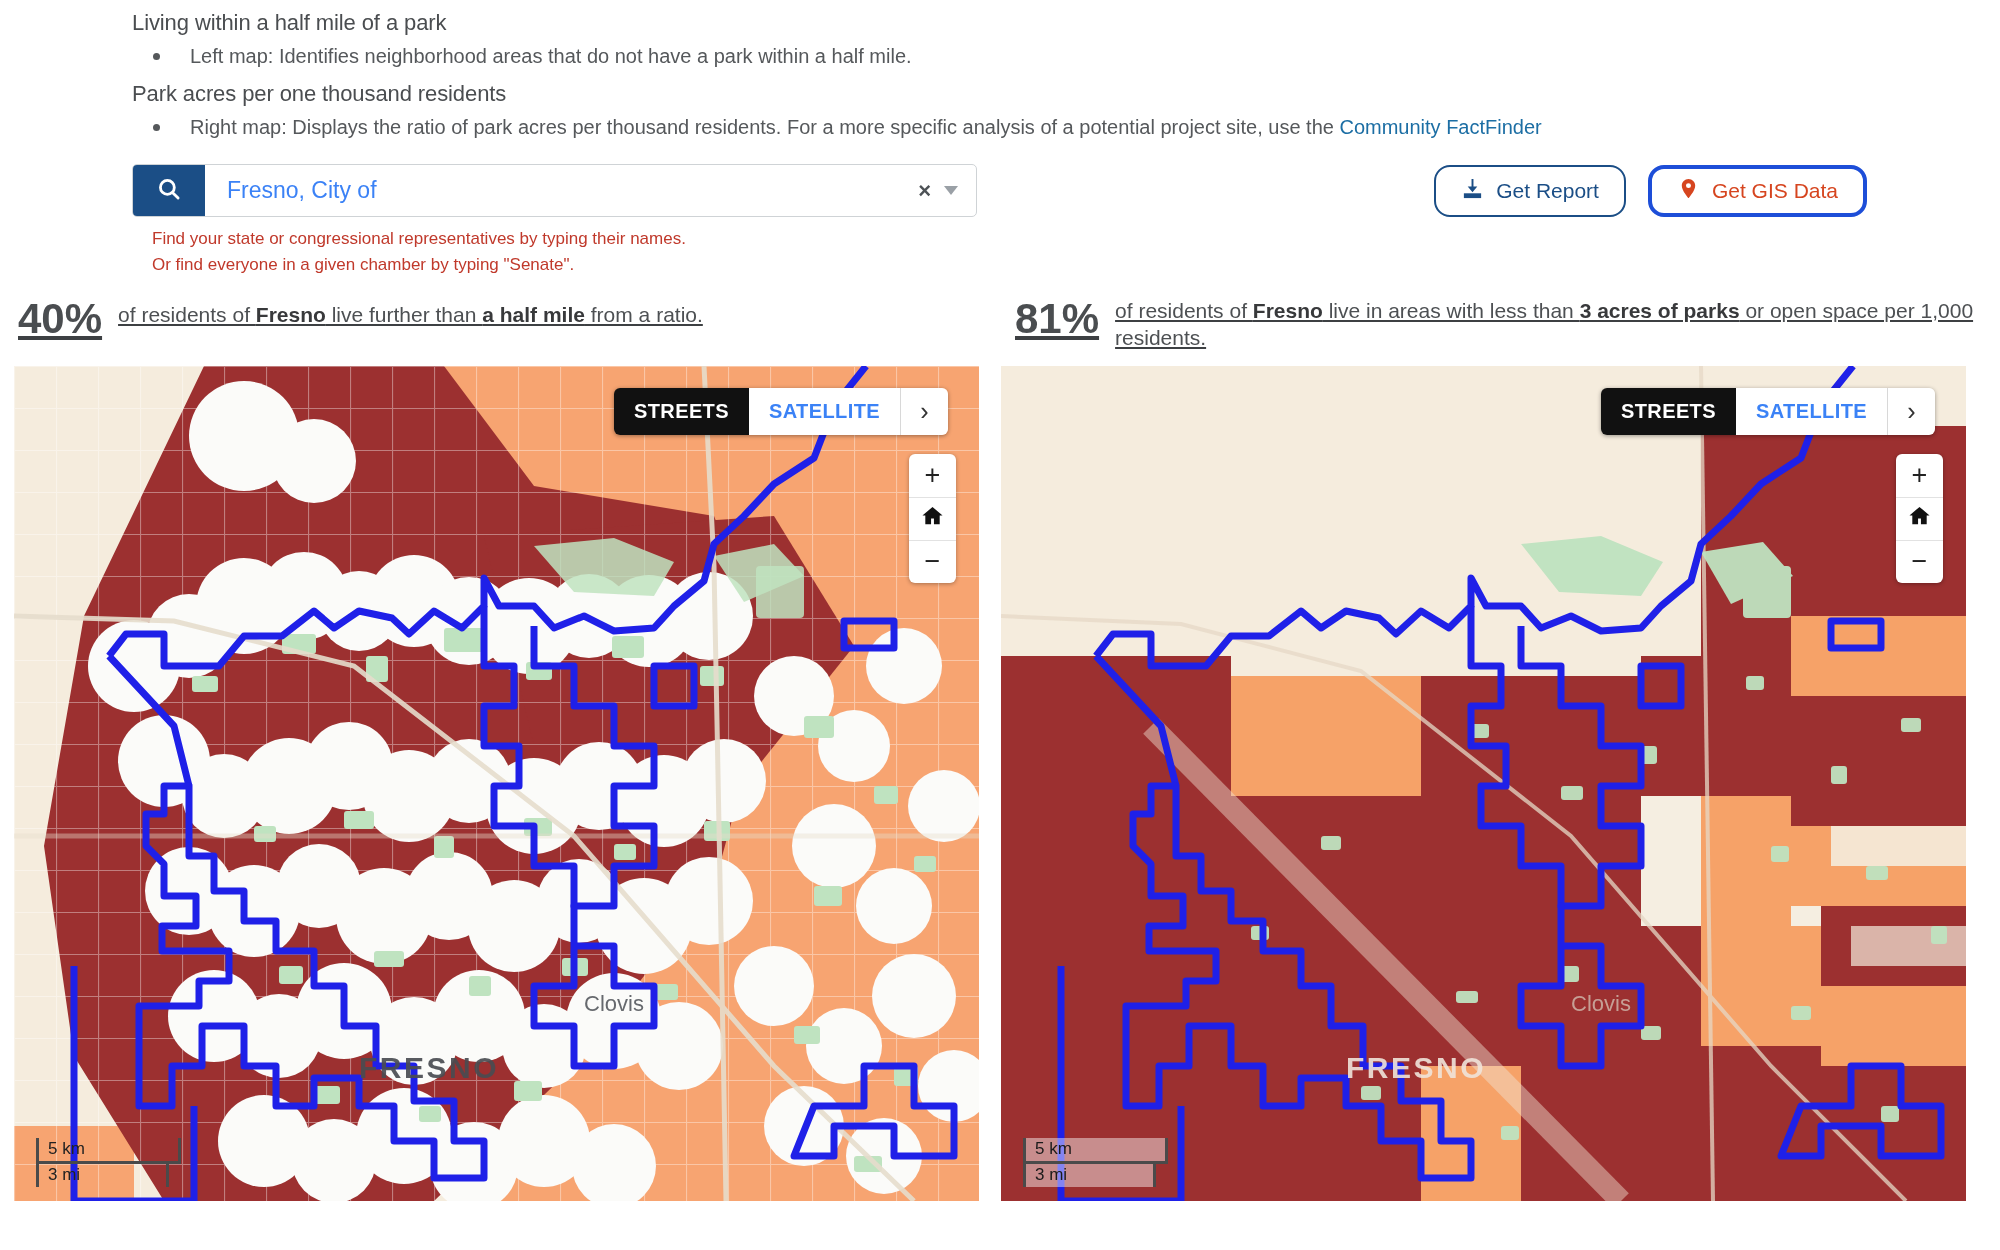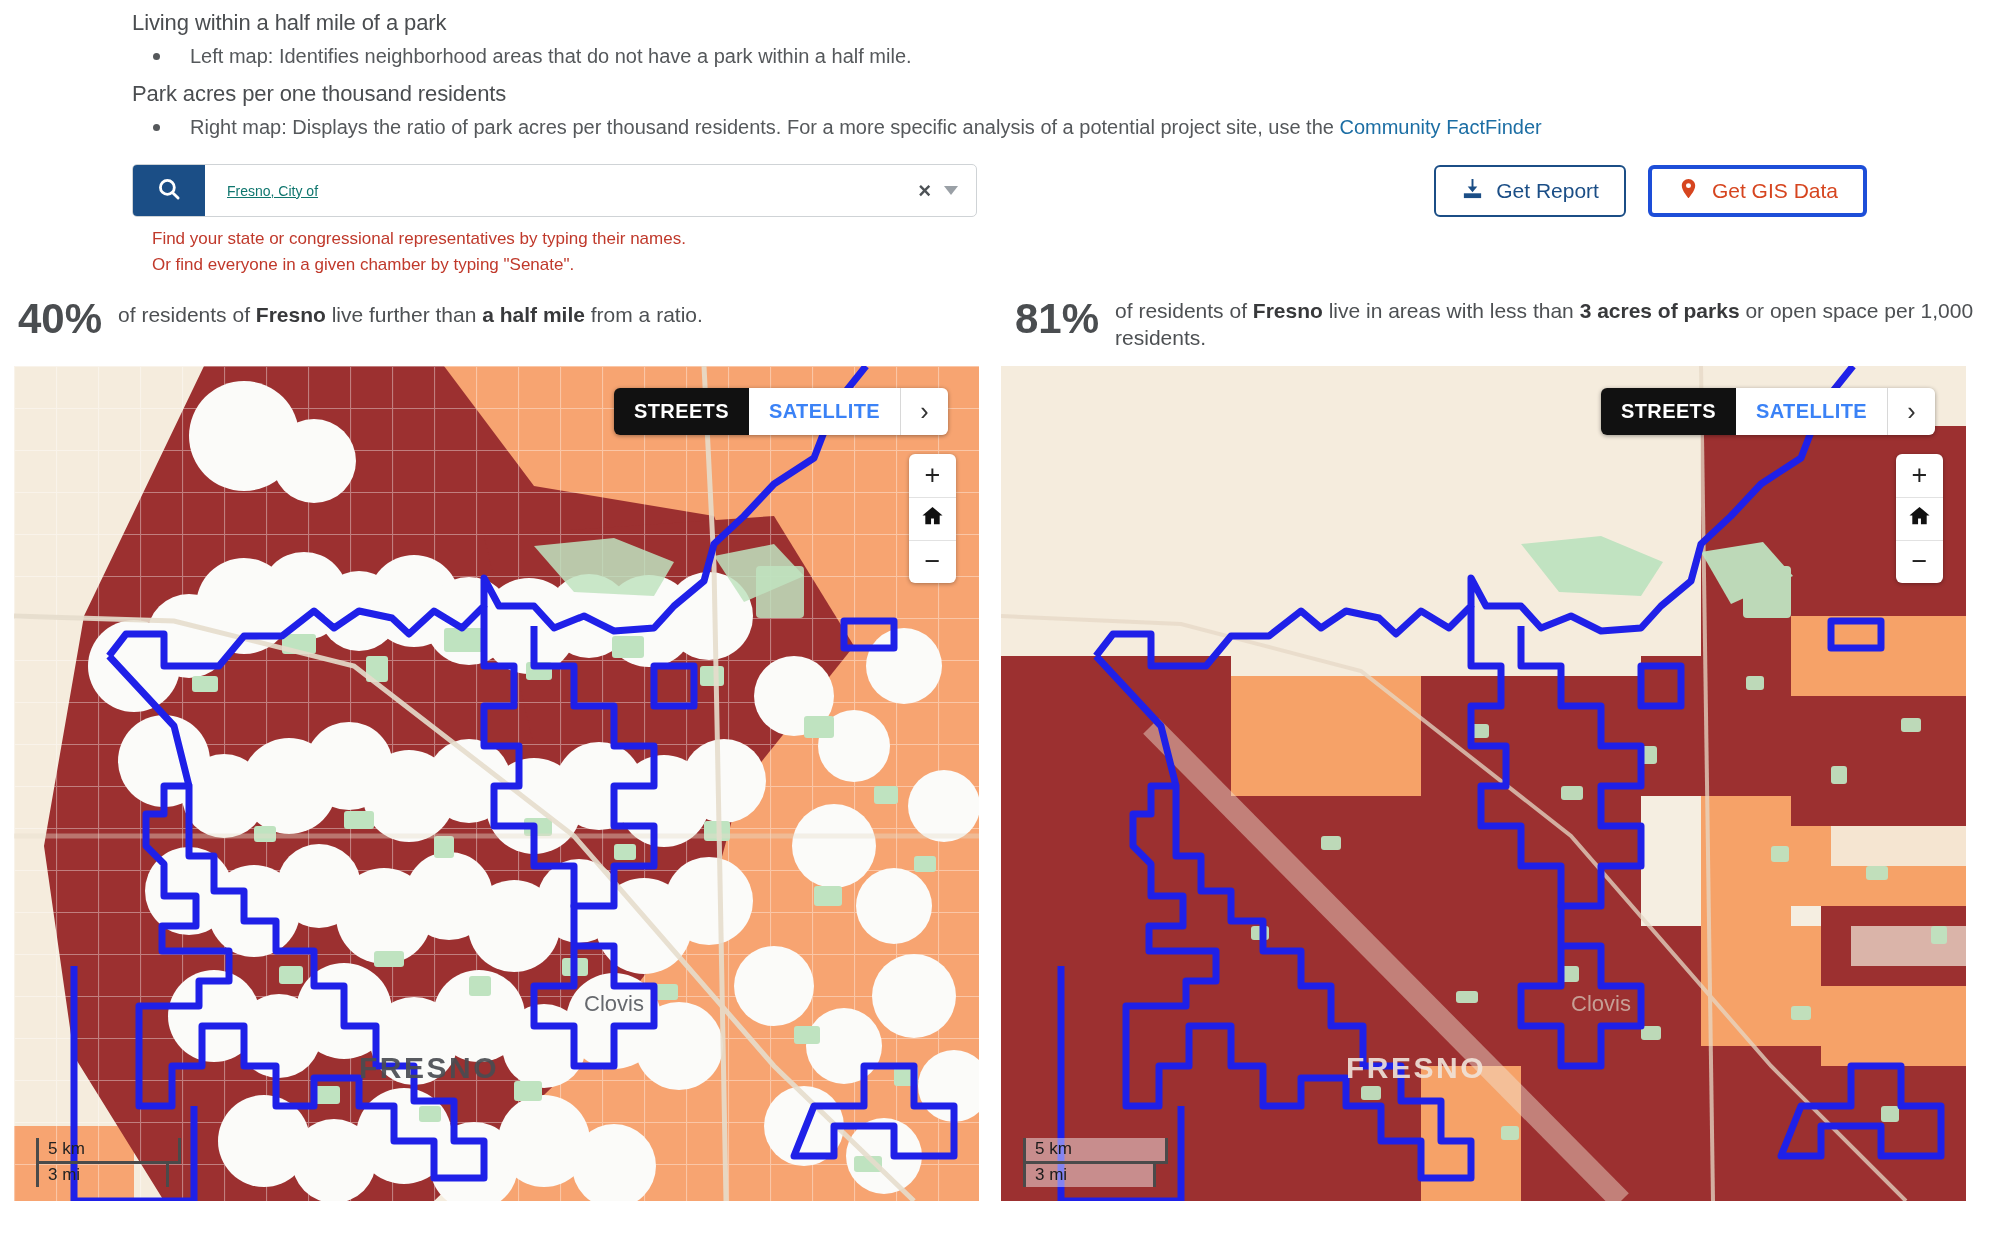--- a/index.html
+++ b/index.html
@@ -43,22 +43,22 @@
   }
   .sbtn {
     width:72px; background:#1b4e86;
     display:flex; align-items:center; justify-content:center;
     flex:0 0 72px; cursor:pointer;
   }
   .sbtn svg { width:26px; height:26px; }
   .sinput {
     flex:1 1 auto; border:0; outline:0;
     font-family:"Liberation Sans", sans-serif;
-    font-size:14px; color:#0f766e;
-    padding:0 10px 0 22px; background:transparent;text-decoration:underline;
+    font-size:23px; color:#3b82f6;
+    padding:0 10px 0 22px; background:transparent;
   }
   .sclear {
     display:flex; align-items:center; gap:13px;
     padding:0 18px 0 0; color:#4d5256; cursor:pointer;
   }
   .sclear .x { font-size:22px; font-weight:bold; line-height:1; }
   .sclear .caret {
     width:0;height:0;border-left:7px solid transparent;
     border-right:7px solid transparent;border-top:9px solid #9aa0a6;
   }
@@ -67,29 +67,29 @@
     font-size:17px; color:#c0392b; line-height:1.5;
   }
   .helper div { white-space:nowrap; }
 
   .actions {
     margin-left:auto; display:flex; gap:22px; padding-top:1px;
   }
   .abtn {
     height:52px; padding:6px 25px;
     display:flex; align-items:center; gap:12px;
-    border-radius:6px; background:#fff;
+    border-radius:16px; background:#fff;
     font-size:21px; cursor:pointer; white-space:nowrap;
   }
   .abtn.report { border:2px solid #1b4e86; color:#1b4e86; }
   .abtn.gis { border:4px solid #1d4ed8; color:#d6451f; }
   .abtn svg { width:23px; height:23px; flex:0 0 23px; }
 
   
-  .stats { display:flex; margin:18px 0 0 0; }
+  .stats { display:flex; margin:18px 0 0 0;text-decoration:underline; }
   .statcol { width:1000px; display:flex; align-items:flex-start; }
   .statcol.left { padding-left:18px; }
   .statcol.right { padding-left:1010px; }
   .statcol.right { padding-left:0; margin-left:10px; }
   .pct {
     font-size:42px; font-weight:bold; color:#4a4d50;
     line-height:1; flex:0 0 auto; padding-top:3px;
   }
   .stxt {
     font-size:21px; color:#4d5053; line-height:1.3;

